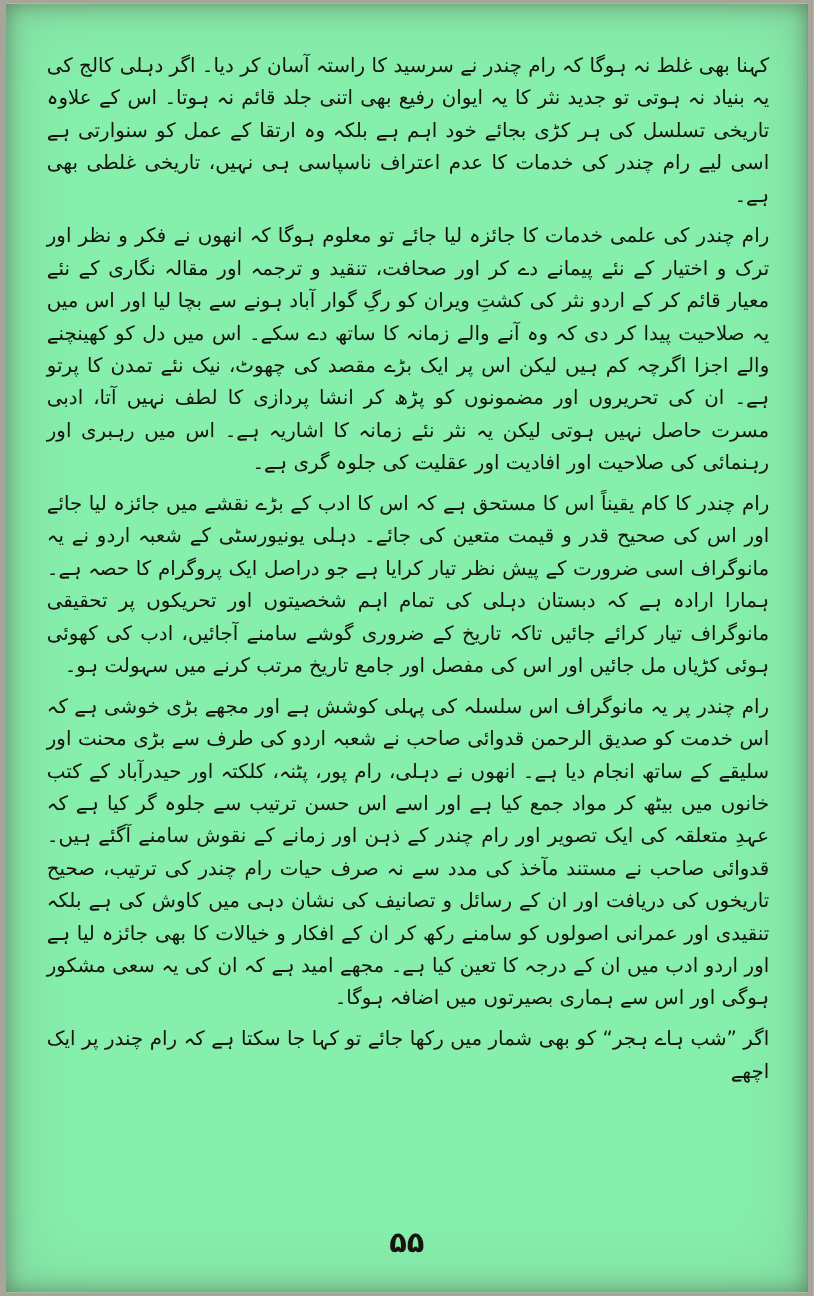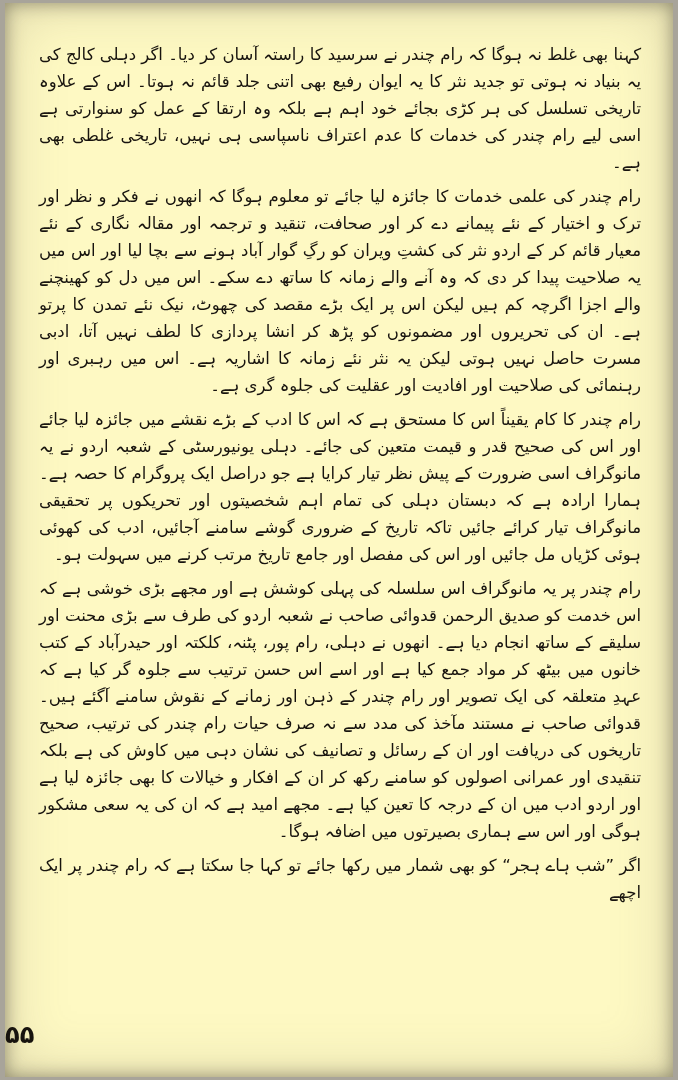--- a/index.html
+++ b/index.html
@@ -13,21 +13,21 @@
     background: #a8a49a;
     overflow: hidden;
     font-family: "DejaVu Sans", sans-serif;
   }
   .scan-page {
     position: absolute;
     left: 5px;
     top: 3px;
     width: 668px;
     height: 1074px;
-    background: #fef9c3;
+    background: #86efac;
     box-shadow:
       inset 0 0 18px rgba(70, 64, 54, 0.55),
       inset 0 0 60px rgba(110, 102, 88, 0.25);
   }
   .text-block {
     position: absolute;
     top: 38px;
     right: 32px;
     left: 34px;
     direction: rtl;
@@ -43,21 +43,21 @@
     text-indent: 0;
   }
   .para:last-child {
     margin-bottom: 12px;
   }
   .page-number {
     position: absolute;
     bottom: 28px;
     left: 0;
     right: 0;
-    text-align: left;
+    text-align: center;
     font-size: 24px;
     font-weight: bold;
     color: #17130e;
     letter-spacing: 1px;
   }
 </style>
 </head>
 <body>
 
 <div class="scan-page">

